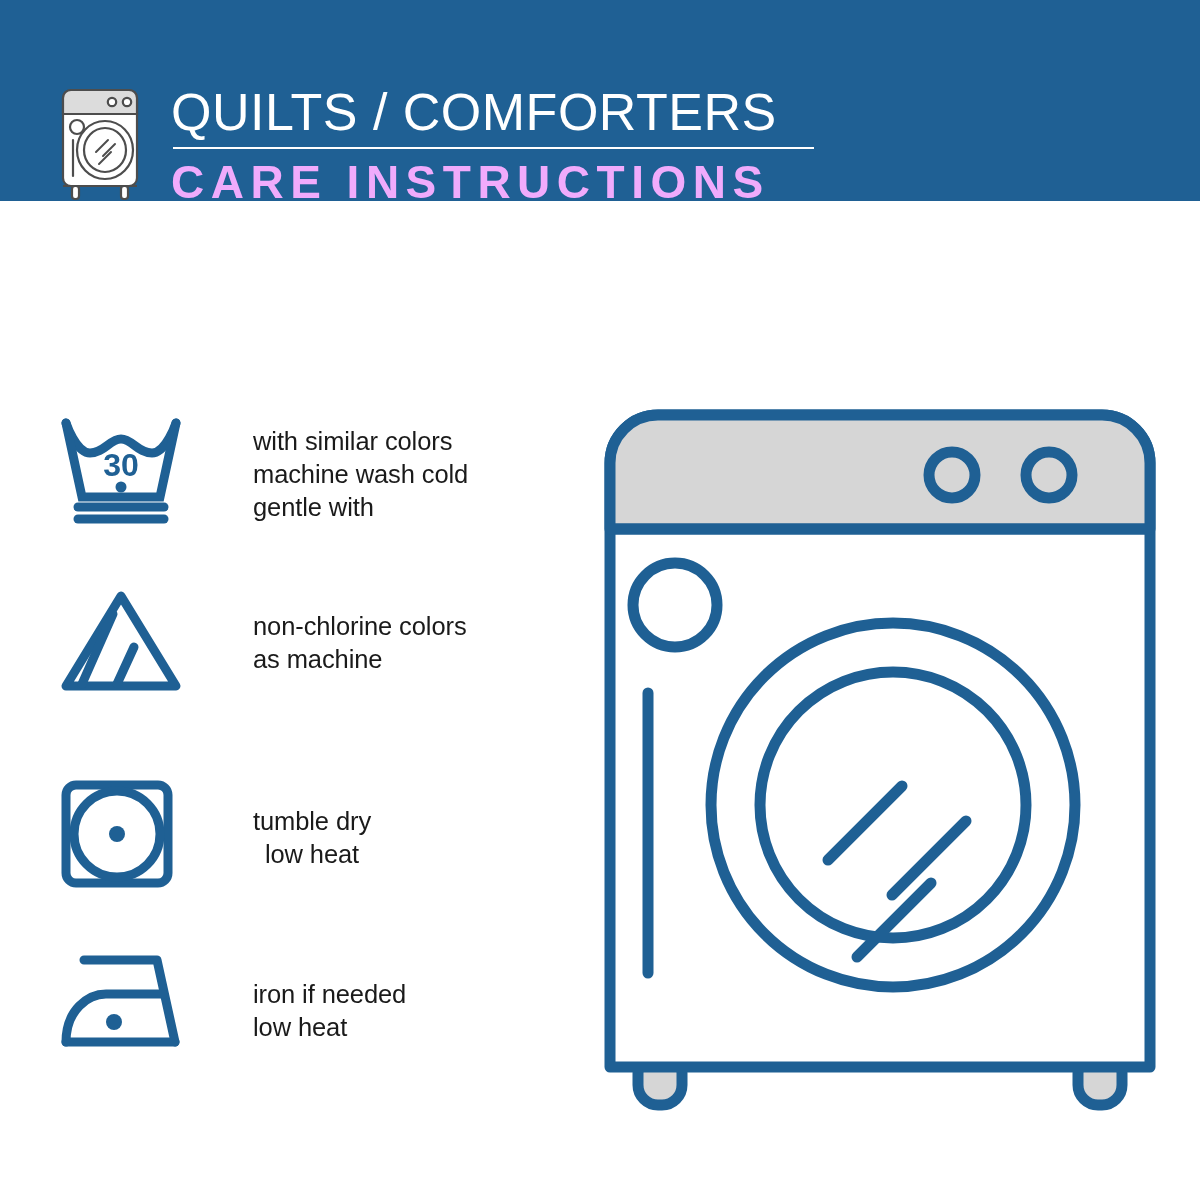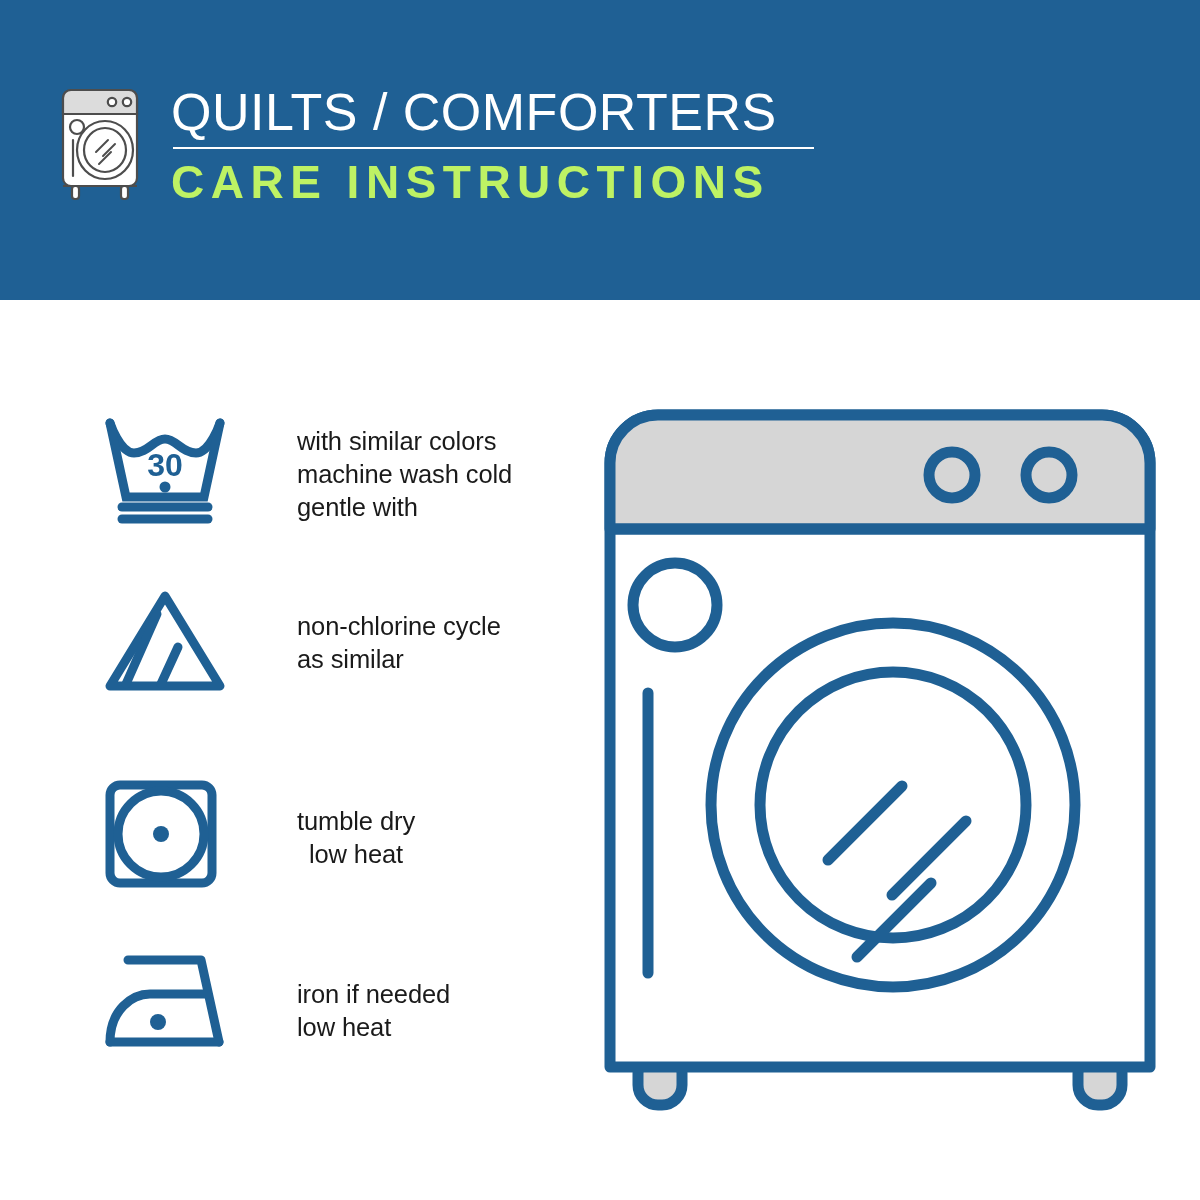--- a/index.html
+++ b/index.html
@@ -14,21 +14,21 @@
     overflow: hidden;
     position: relative;
   }
 
   
   .header {
     position: absolute;
     left: 0;
     top: 0;
     width: 1200px;
-    height: 300px;
+    height: 201px;
     background: #1f6094;
   }
   .header-inner {
     position: absolute;
     left: 55px;
     top: 82px;
     display: flex;
     align-items: flex-start;
   }
   .logo-mark {
@@ -50,42 +50,41 @@
     letter-spacing: 0.5px;
     white-space: nowrap;
   }
   .title-rule {
     width: 641px;
     height: 2px;
     background: #ffffff;
     margin: 7px 0 8px 2px;
   }
   .title-line2 {
-    color: #bef264;
+    color: #f0abfc;
     font-size: 46px;
     line-height: 50px;
     font-weight: 700;
     letter-spacing: 6.5px;
     white-space: nowrap;
   }
 
   
   .care-list {
     position: absolute;
     left: 0;
     top: 285px;
     width: 540px;
   }
   .care-row {
     position: absolute;
     left: 0;
     width: 540px;
     display: flex;
     align-items: flex-start;
-    margin-left: 44px;
   }
   .care-row.r0 { top: 128px; }
   .care-row.r1 { top: 303px; }
   .care-row.r2 { top: 494px; }
   .care-row.r3 { top: 665px; }
 
   .care-icon {
     width: 130px;
     flex: 0 0 130px;
     margin-left: 58px;
@@ -189,22 +188,22 @@
     <div class="care-icon">
       <svg width="126" height="106" viewBox="0 0 126 106">
         <g fill="none" stroke="#1f6094" stroke-width="9" stroke-linejoin="round" stroke-linecap="round">
           <path d="M63 8 L118 98 L8 98 Z"></path>
           <line x1="55" y1="26" x2="24" y2="96"></line>
           <line x1="76" y1="59" x2="59" y2="96"></line>
         </g>
       </svg>
     </div>
     <div class="care-text r1">
-      <div>non-chlorine cycle</div>
-      <div>as similar</div>
+      <div>non-chlorine colors</div>
+      <div>as machine</div>
     </div>
   </div>
 
   <div class="care-row r2">
     <div class="care-icon">
       <svg width="118" height="110" viewBox="0 0 118 110">
         <g fill="none" stroke="#1f6094" stroke-width="9" stroke-linejoin="round">
           <rect x="8" y="6" width="102" height="98" rx="10"></rect>
           <circle cx="59" cy="55" r="43"></circle>
         </g>

